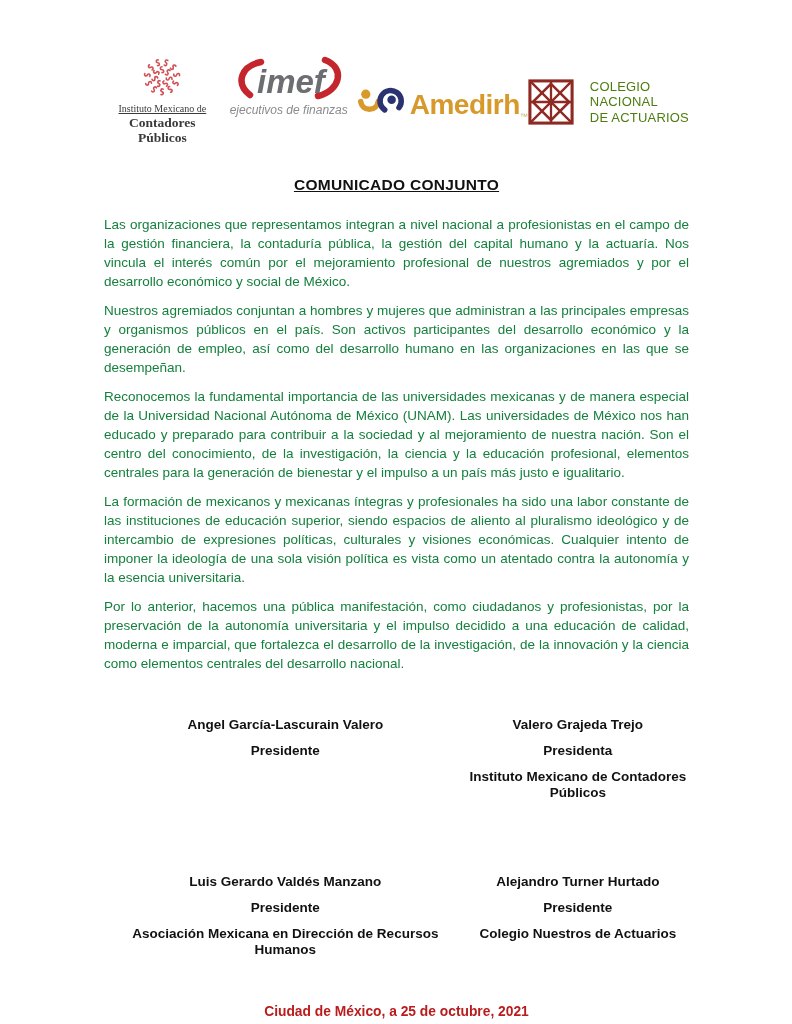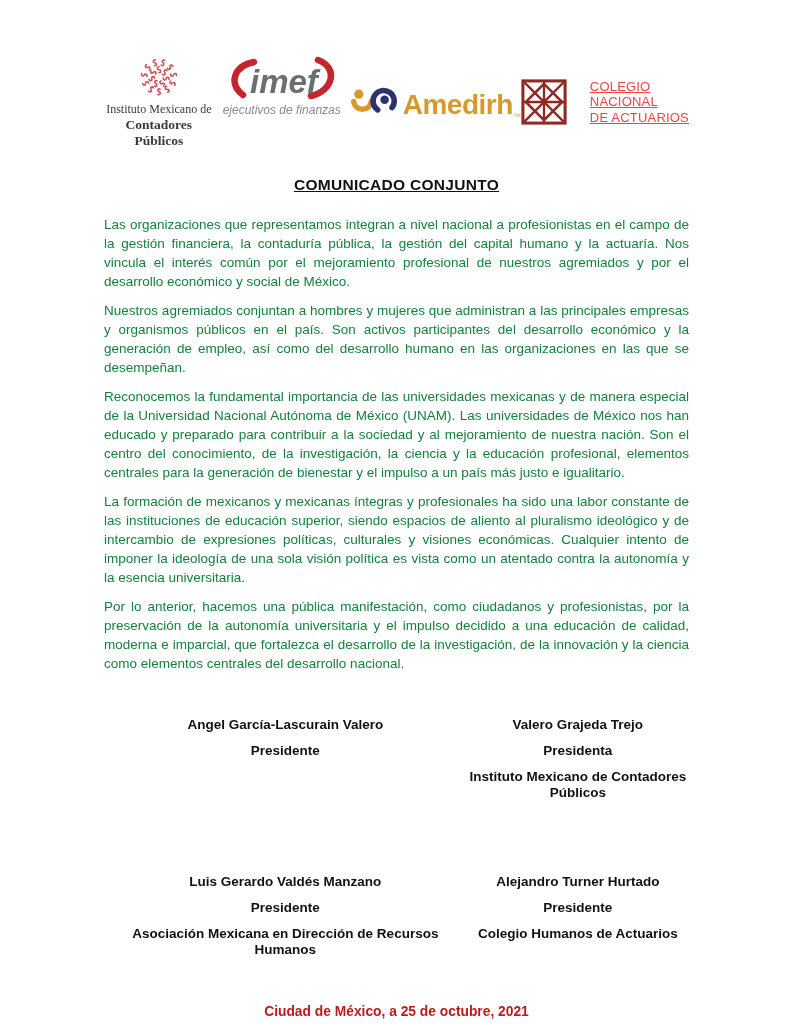--- a/index.html
+++ b/index.html
@@ -23,21 +23,21 @@
     align-items: flex-start;
     height: 76px;
   }
   .logo-imcp {
     text-align: center;
     font-family: "Liberation Serif", serif;
     color: #3a3a3a;
     width: 132px;
     line-height: 1.15;
   }
-  .logo-imcp .l1 { font-size: 12px; }
+  .logo-imcp .l1 { font-size: 10px; text-decoration: underline; }
   .logo-imcp .l2 { font-size: 13.5px; font-weight: bold; }
 
   .logo-imef { text-align: center; width: 136px; }
   .logo-imef .tagline {
     font-style: italic;
     color: #8a8b8e;
     font-size: 12px;
     margin-top: -4px;
   }
 
@@ -52,27 +52,26 @@
     letter-spacing: -0.5px;
     margin-left: 5px;
   }
   .logo-amedirh sup { font-size: 8px; color: #c9a95e; vertical-align: 14px; }
 
   .logo-cna {
     display: flex; align-items: center;
     margin-top: 24px;
   }
   .logo-cna .cna-text {
-    margin-left: 23px;
-    color: #ef4444;
+    margin-left: 16px;
+    color: #4d7c0f;
     font-size: 13px;
     line-height: 1.18;
     letter-spacing: 0.2px;
     white-space: nowrap;
-    text-decoration: underline;
   }
 
   
   .doc-title {
     margin-top: 45px;
     text-align: center;
     font-size: 15.5px;
     font-weight: bold;
     text-decoration: underline;
     letter-spacing: 0.3px;
@@ -206,19 +205,19 @@
 
   <div class="sig-row second">
     <div class="sig-col left">
       <p>Luis Gerardo Valdés Manzano</p>
       <p>Presidente</p>
       <p>Asociación Mexicana en Dirección de Recursos Humanos</p>
     </div>
     <div class="sig-col right">
       <p>Alejandro Turner Hurtado</p>
       <p>Presidente</p>
-      <p>Colegio Humanos de Actuarios</p>
+      <p>Colegio Nuestros de Actuarios</p>
     </div>
   </div>
 
   <div class="date-line">Ciudad de México, a 25 de octubre, 2021</div>
 
 </div>
 
 </body></html>

